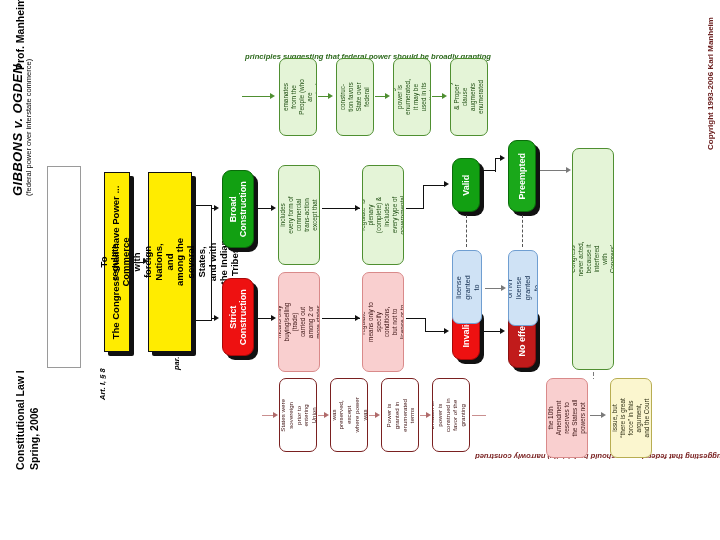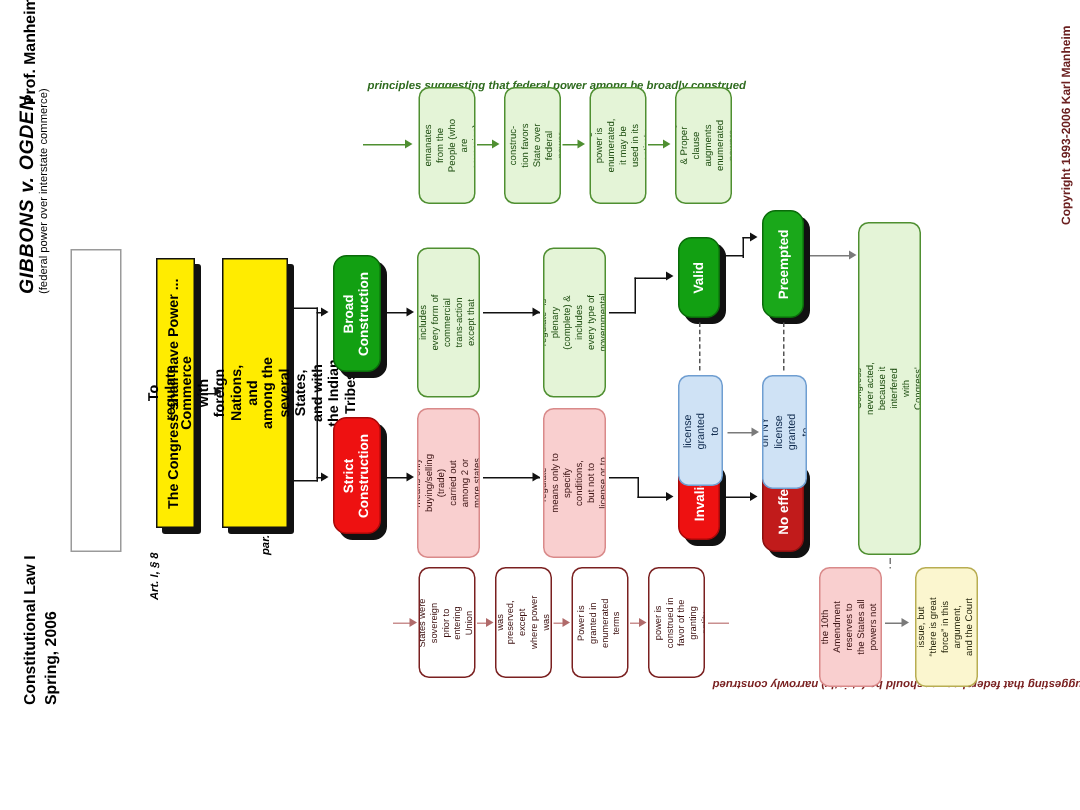--- a/index.html
+++ b/index.html
@@ -104,21 +104,21 @@
   <div class="vtext rot" id="course-line1">
     <span>Constitutional Law I</span>
   </div>
   <div class="vtext rot" style="left:28px;top:470px;font-size:10.5px;font-weight:bold;">Spring, 2006</div>
   <div class="vtext rot" id="copyright">Copyright 1993-2006  Karl Manheim</div>
 
   <div id="title-panel"></div>
   <div class="vtext rot" id="title-main">GIBBONS v. OGDEN</div>
   <div class="vtext rot" id="title-sub">(federal power over interstate commerce)</div>
 
-  <div class="banner" id="banner-top">principles suggesting that federal power among be broadly construed</div>
+  <div class="banner" id="banner-top">principles suggesting that federal power should be broadly granting</div>
   <div class="banner" id="banner-bottom">principles suggesting that federal power should be (strictly) narrowly construed</div>
 
   <div class="vtext rot annot" style="left:98px;top:400px;">Art. I, § 8</div>
   <div class="vtext rot annot" style="left:172px;top:370px;">par. 3</div>
 
   <div class="shbox yellow" style="left:104px;top:172px;width:26px;height:180px;">
     <div class="shadow"></div>
     <div class="face">
       <div class="lbl" style="width:178px;">The Congress shall have Power ...</div>
     </div>

